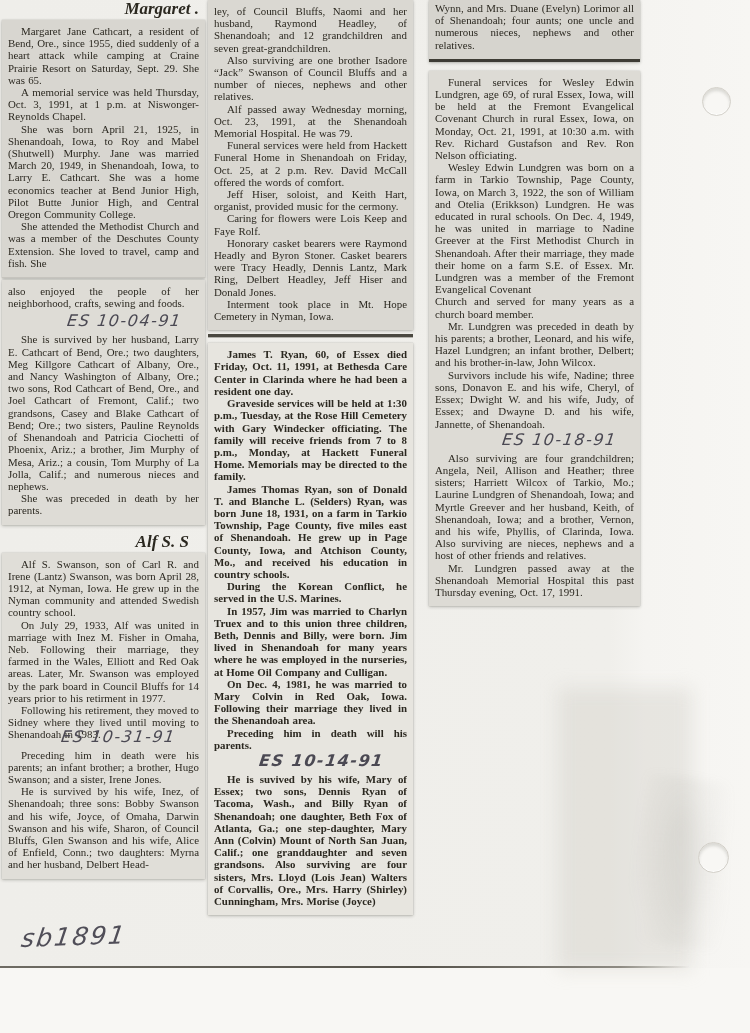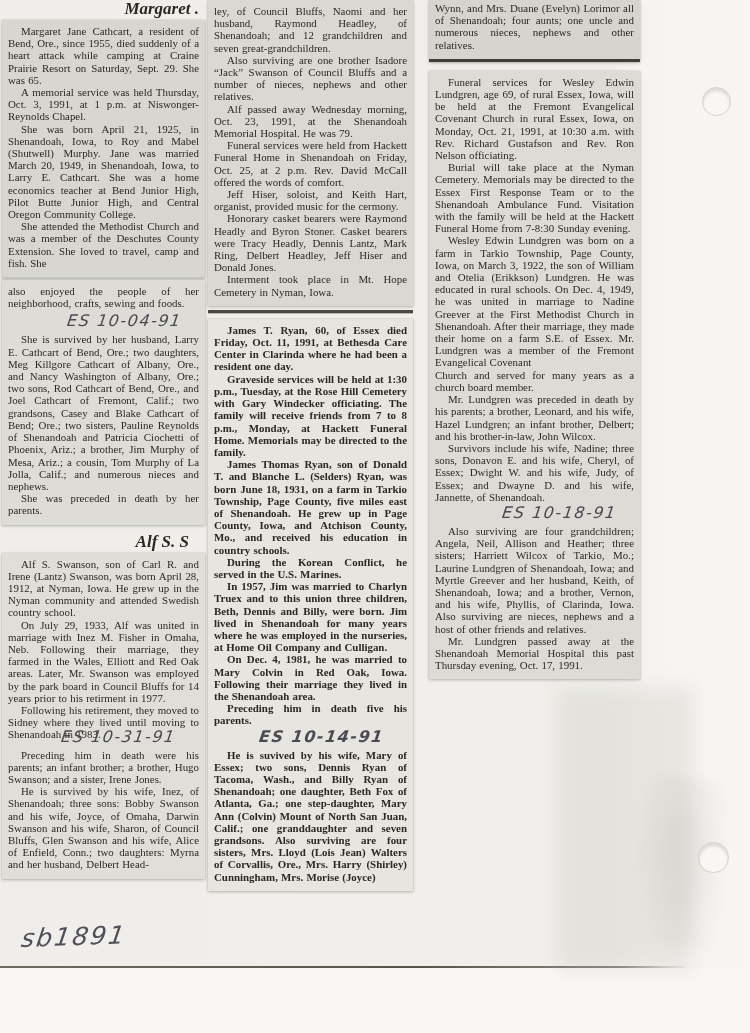--- a/index.html
+++ b/index.html
@@ -91,43 +91,43 @@
         <p class="np">He is survived by his wife, Inez, of Shenandoah; three sons: Bobby Swanson and his wife, Joyce, of Omaha, Darwin Swanson and his wife, Sharon, of Council Bluffs, Glen Swanson and his wife, Alice of Enfield, Conn.; two daughters: Myrna and her husband, Delbert Head-</p>
       </div>
     </div>
   <div class="col col-mid">
       <div class="clip shade-d">
         <p class="np ni">ley, of Council Bluffs, Naomi and her husband, Raymond Headley, of Shenandoah; and 12 grandchildren and seven great-grandchildren.</p>
         <p class="np">Also surviving are one brother Isadore “Jack” Swanson of Council Bluffs and a number of nieces, nephews and other relatives.</p>
         <p class="np">Alf passed away Wednesday morning, Oct. 23, 1991, at the Shenandoah Memorial Hospital. He was 79.</p>
         <p class="np">Funeral services were held from Hackett Funeral Home in Shenandoah on Friday, Oct. 25, at 2 p.m. Rev. David McCall offered the words of comfort.</p>
         <p class="np">Jeff Hiser, soloist, and Keith Hart, organist, provided music for the cermony.</p>
+        <p class="np">Caring for flowers were Lois Keep and Faye Rolf.</p>
         <p class="np">Honorary casket bearers were Raymond Headly and Byron Stoner. Casket bearers were Tracy Headly, Dennis Lantz, Mark Ring, Delbert Headley, Jeff Hiser and Donald Jones.</p>
         <p class="np">Interment took place in Mt. Hope Cemetery in Nyman, Iowa.</p>
       </div>
       <div class="rule"></div>
       <div class="clip shade-e">
         <p class="np">James T. Ryan, 60, of Essex died Friday, Oct. 11, 1991, at Bethesda Care Center in Clarinda where he had been a resident one day.</p>
         <p class="np">Graveside services will be held at 1:30 p.m., Tuesday, at the Rose Hill Cemetery with Gary Windecker officiating. The family will receive friends from 7 to 8 p.m., Monday, at Hackett Funeral Home. Memorials may be directed to the family.</p>
         <p class="np">James Thomas Ryan, son of Donald T. and Blanche L. (Selders) Ryan, was born June 18, 1931, on a farm in Tarkio Township, Page County, five miles east of Shenandoah. He grew up in Page County, Iowa, and Atchison County, Mo., and received his education in country schools.</p>
         <p class="np">During the Korean Conflict, he served in the U.S. Marines.</p>
         <p class="np">In 1957, Jim was married to Charlyn Truex and to this union three children, Beth, Dennis and Billy, were born. Jim lived in Shenandoah for many years where he was employed in the nurseries, at Home Oil Company and Culligan.</p>
         <p class="np">On Dec. 4, 1981, he was married to Mary Colvin in Red Oak, Iowa. Following their marriage they lived in the Shenandoah area.</p>
-        <p class="np">Preceding him in death five his parents.</p>
+        <p class="np">Preceding him in death will his parents.</p>
         <div class="hw hw-c">ES 10-14-91</div>
         <p class="np">He is suvived by his wife, Mary of Essex; two sons, Dennis Ryan of Tacoma, Wash., and Billy Ryan of Shenandoah; one daughter, Beth Fox of Atlanta, Ga.; one step-daughter, Mary Ann (Colvin) Mount of North San Juan, Calif.; one granddaughter and seven grandsons. Also surviving are four sisters, Mrs. Lloyd (Lois Jean) Walters of Corvallis, Ore., Mrs. Harry (Shirley) Cunningham, Mrs. Morise (Joyce)</p>
       </div>
     </div>
   <div class="col col-right">
       <div class="clip shade-f">
         <p class="np ni">Wynn, and Mrs. Duane (Evelyn) Lorimor all of Shenandoah; four aunts; one uncle and numerous nieces, nephews and other relatives.</p>
       </div>
       <div class="clip shade-g">
         <p class="np">Funeral services for Wesley Edwin Lundgren, age 69, of rural Essex, Iowa, will be held at the Fremont Evangelical Covenant Church in rural Essex, Iowa, on Monday, Oct. 21, 1991, at 10:30 a.m. with Rev. Richard Gustafson and Rev. Ron Nelson officiating.</p>
-        <p class="np">Burial will take place at the Nyman Cemetery. Memorials may be directed to the Essex First Response Team or to the Shenandoah Ambulance Fund. Visitation with the family will be held at the Hackett Funeral Home from 7-8:30 Sunday evening.</p>
         <p class="np">Wesley Edwin Lundgren was born on a farm in Tarkio Township, Page County, Iowa, on March 3, 1922, the son of William and Otelia (Erikkson) Lundgren. He was educated in rural schools. On Dec. 4, 1949, he was united in marriage to Nadine Greever at the First Methodist Church in Shenandoah. After their marriage, they made their home on a farm S.E. of Essex. Mr. Lundgren was a member of the Fremont Evangelical Covenant</p>
         <p class="np ni">Church and served for many years as a church board member.</p>
         <p class="np">Mr. Lundgren was preceded in death by his parents; a brother, Leonard, and his wife, Hazel Lundgren; an infant brother, Delbert; and his brother-in-law, John Wilcox.</p>
         <p class="np">Survivors include his wife, Nadine; three sons, Donavon E. and his wife, Cheryl, of Essex; Dwight W. and his wife, Judy, of Essex; and Dwayne D. and his wife, Jannette, of Shenandoah.</p>
         <div class="hw hw-d">ES 10-18-91</div>
         <p class="np">Also surviving are four grandchildren; Angela, Neil, Allison and Heather; three sisters; Harriett Wilcox of Tarkio, Mo.; Laurine Lundgren of Shenandoah, Iowa; and Myrtle Greever and her husband, Keith, of Shenandoah, Iowa; and a brother, Vernon, and his wife, Phyllis, of Clarinda, Iowa. Also surviving are nieces, nephews and a host of other friends and relatives.</p>
         <p class="np">Mr. Lundgren passed away at the Shenandoah Memorial Hospital this past Thursday evening, Oct. 17, 1991.</p>
       </div>
     </div>
   <div class="hw sb">sb1891</div>

